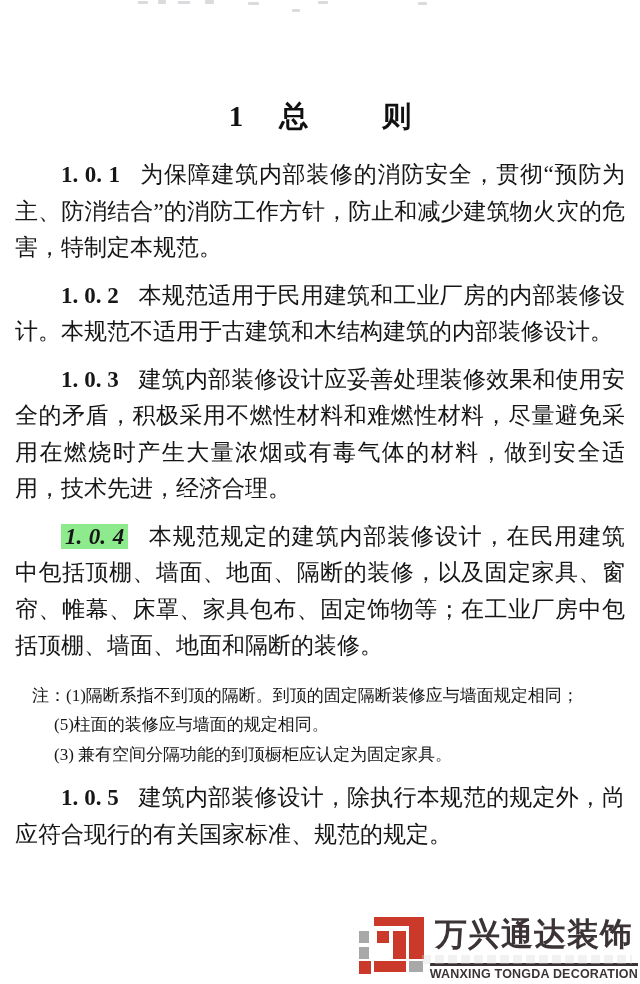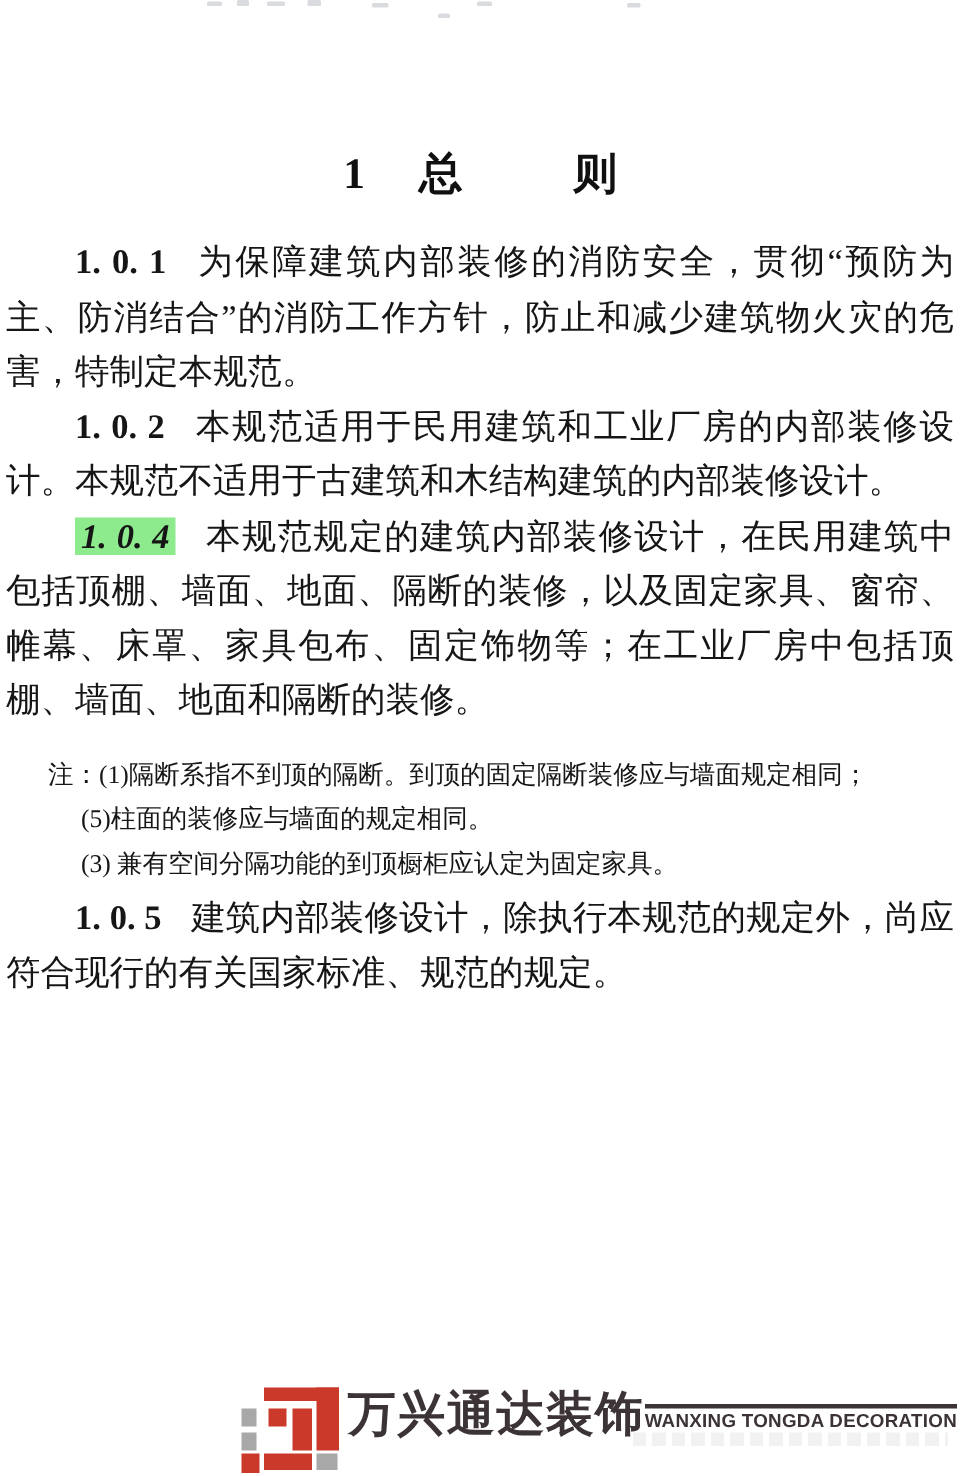--- a/index.html
+++ b/index.html
@@ -27,21 +27,21 @@
   .chapter-title{
     padding-top:99px;margin:0 0 24px 0;
     display:flex;justify-content:center;align-items:flex-end;
     font-family:"Liberation Sans","DejaVu Sans",sans-serif;
     font-weight:bold;font-size:29px;line-height:34px;color:#101010;
   }
   .chapter-title .t-num{font-family:"Liberation Serif","DejaVu Serif",serif;margin-right:36px;}
   .chapter-title .t-b{margin-left:74px;}
 
   p.clause{
-    margin:0;
+    margin:11px;
     font-size:23px;line-height:36.5px;
     text-align:justify;text-indent:2em;
     color:var(--text);
   }
   .clause .label{font-weight:bold;margin-right:.85em;white-space:nowrap;}
   .clause .label.hl{background:var(--highlight);padding:0 4px;font-style:italic;}
 
   .notes{
     margin:16px 0 4px 28px;
     font-size:17px;line-height:29.5px;
@@ -62,21 +62,21 @@
   .b-top   {left:15px;top:0;   width:50px;height:9px;}
   .b-rvbar {left:50px;top:0;   width:15px;height:42px;}
   .b-insq  {left:18px;top:14px;width:12px;height:12px;}
   .b-invbar{left:34px;top:14px;width:13px;height:28px;}
   .b-g1    {left:0;   top:14px;width:10px;height:12px;}
   .b-g2    {left:0;   top:30px;width:10px;height:12px;}
   .b-blred {left:0;   top:44px;width:12px;height:13px;}
   .b-bbar  {left:15px;top:44px;width:32px;height:11px;}
   .b-brgray{left:50px;top:44px;width:14px;height:11px;}
 
-  .logo-text{display:flex;flex-direction:row;}
+  .logo-text{display:flex;flex-direction:column;align-items:center;}
   .logo-cn{
     font-family:"Liberation Sans","DejaVu Sans",sans-serif;
     font-weight:bold;font-size:32px;line-height:35px;
     color:var(--logo-ink);letter-spacing:1px;white-space:nowrap;
   }
   .logo-en{
     font-family:"Liberation Sans","DejaVu Sans",sans-serif;
     font-weight:bold;font-size:12.5px;line-height:15px;
     border-top:3px solid var(--logo-ink);margin-top:11px;padding-top:1px;
     color:var(--logo-ink);white-space:nowrap;letter-spacing:.2px;
@@ -105,20 +105,21 @@
   <h1 class="chapter-title">
     <span class="t-num">1</span>
     <span class="t-a">总</span>
     <span class="t-b">则</span>
   </h1>
 
   <p class="clause"><b class="label">1. 0. 1</b><span>为保障建筑内部装修的消防安全，贯彻“预防为主、防消结合”的消防工作方针，防止和减少建筑物火灾的危害，特制定本规范。</span></p>
 
   <p class="clause"><b class="label">1. 0. 2</b><span>本规范适用于民用建筑和工业厂房的内部装修设计。本规范不适用于古建筑和木结构建筑的内部装修设计。</span></p>
 
+  <p class="clause"><b class="label">1. 0. 3</b><span>建筑内部装修设计应妥善处理装修效果和使用安全的矛盾，积极采用不燃性材料和难燃性材料，尽量避免采用在燃烧时产生大量浓烟或有毒气体的材料，做到安全适用，技术先进，经济合理。</span></p>
 
   <p class="clause"><b class="label hl">1. 0. 4</b><span>本规范规定的建筑内部装修设计，在民用建筑中包括顶棚、墙面、地面、隔断的装修，以及固定家具、窗帘、帷幕、床罩、家具包布、固定饰物等；在工业厂房中包括顶棚、墙面、地面和隔断的装修。</span></p>
 
   <div class="notes">
     <div class="note-line"><span>注：</span><span>(1)隔断系指不到顶的隔断。到顶的固定隔断装修应与墙面规定相同；</span></div>
     <div class="note-line indented"><span>(5)柱面的装修应与墙面的规定相同。</span></div>
     <div class="note-line indented bold"><span>(3) 兼有空间分隔功能的到顶橱柜应认定为固定家具。</span></div>
   </div>
 
   <p class="clause"><b class="label">1. 0. 5</b><span>建筑内部装修设计，除执行本规范的规定外，尚应符合现行的有关国家标准、规范的规定。</span></p>

